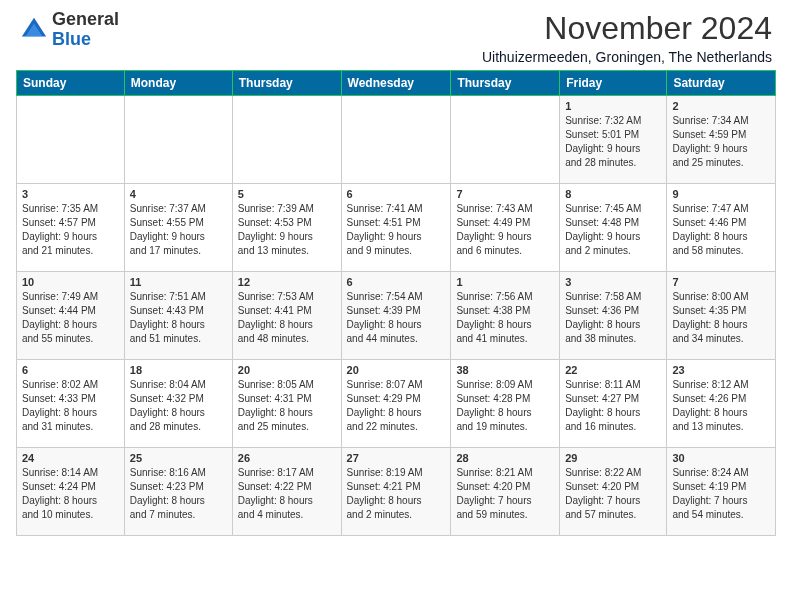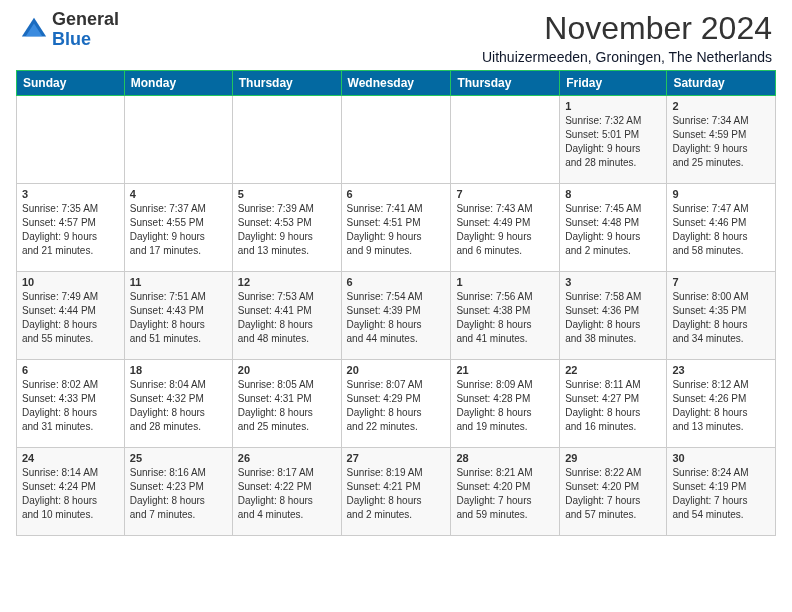--- a/index.html
+++ b/index.html
@@ -170,21 +170,21 @@
           </td>
           <td>
             <span class="day-num">20</span>
             <div class="day-info">Sunrise: 8:05 AM<br>Sunset: 4:31 PM<br>Daylight: 8 hours<br>and 25 minutes.</div>
           </td>
           <td>
             <span class="day-num">20</span>
             <div class="day-info">Sunrise: 8:07 AM<br>Sunset: 4:29 PM<br>Daylight: 8 hours<br>and 22 minutes.</div>
           </td>
           <td>
-            <span class="day-num">21</span>
+            <span class="day-num">38</span>
             <div class="day-info">Sunrise: 8:09 AM<br>Sunset: 4:28 PM<br>Daylight: 8 hours<br>and 19 minutes.</div>
           </td>
           <td>
             <span class="day-num">22</span>
             <div class="day-info">Sunrise: 8:11 AM<br>Sunset: 4:27 PM<br>Daylight: 8 hours<br>and 16 minutes.</div>
           </td>
           <td>
             <span class="day-num">23</span>
             <div class="day-info">Sunrise: 8:12 AM<br>Sunset: 4:26 PM<br>Daylight: 8 hours<br>and 13 minutes.</div>
           </td>

